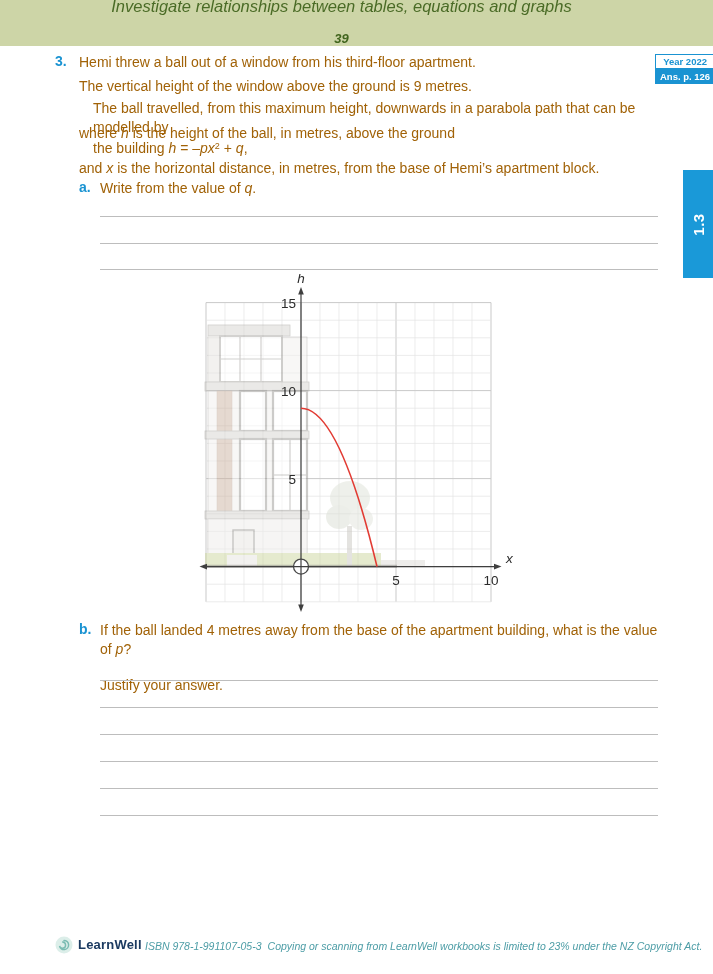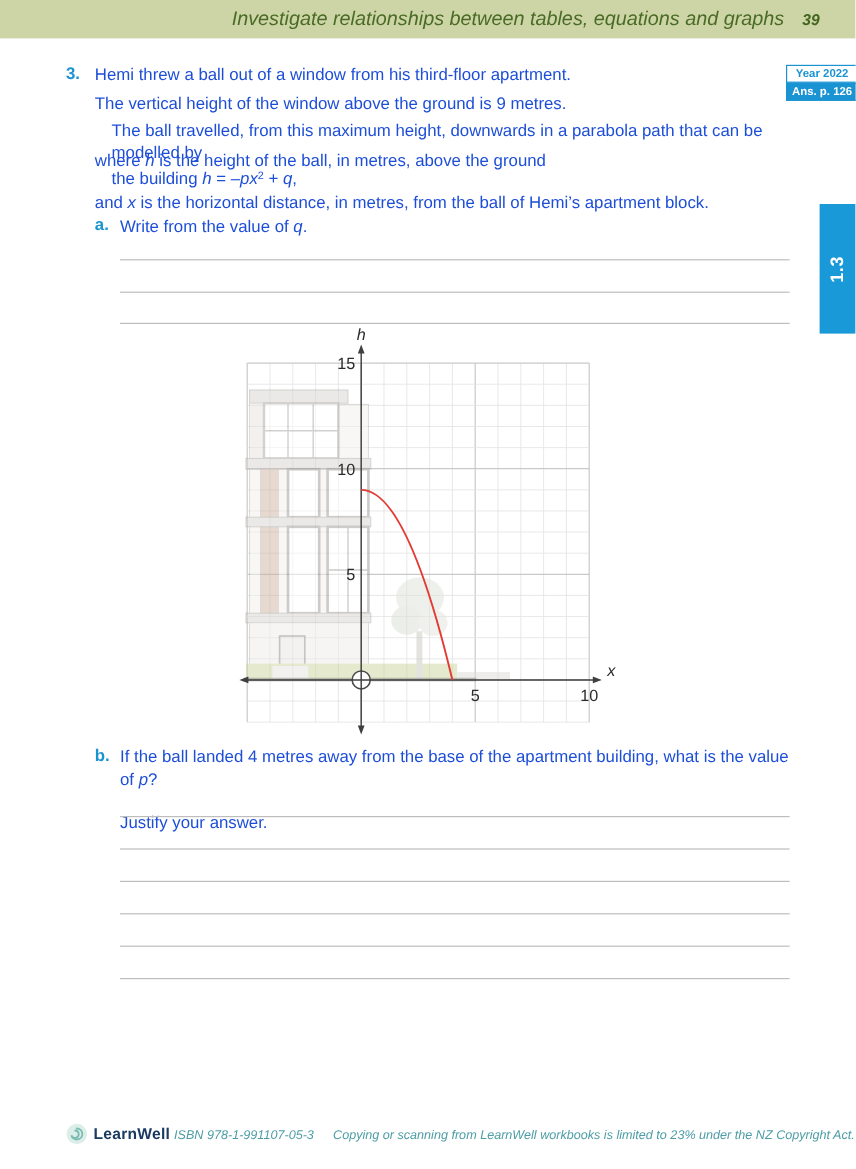--- a/index.html
+++ b/index.html
@@ -2,29 +2,29 @@
 <html><head>
 <meta charset="utf-8">
 <style>
   html,body{margin:0;padding:0;}
   body{
     width:713px;height:974px;position:relative;background:#ffffff;
     font-family:"Liberation Sans",sans-serif;color:#1f1f1f;overflow:hidden;
   }
   
   .header{
-    position:absolute;top:0;left:0;width:713px;height:32px;background:#cdd5a7;
+    position:absolute;top:0;left:0;width:713px;height:46px;background:#cdd5a7;
     display:flex;align-items:center;justify-content:flex-end;box-sizing:border-box;
-    padding-right:30px;gap:15px;
+    padding-right:30px;gap:15px;flex-direction:column;
   }
   .header .title{font-style:italic;color:#4a6b26;font-size:16.5px;}
   .header .pagenum{font-style:italic;font-weight:bold;color:#41651d;font-size:13px;}
 
   .abs{position:absolute;}
-  .body-text{font-size:14px;line-height:19px;color:#1d4ed8;}
+  .body-text{font-size:14px;line-height:19px;color:#a16207;}
   .qnum{color:#1a93d2;font-weight:bold;font-size:14px;}
   .ital{font-style:italic;}
   .sup{font-size:9px;vertical-align:4px;}
 
   
   .badge{position:absolute;left:655px;top:54px;display:flex;flex-direction:column;align-items:stretch;}
   .badge .chip{font-size:9.5px;font-weight:bold;padding:1px 4px;text-align:center;white-space:nowrap;}
   .badge .chip.year{background:#ffffff;border:1px solid #1a93d2;color:#1a93d2;}
   .badge .chip.ans{background:#1a93d2;border:1px solid #1a93d2;color:#ffffff;}
 
@@ -43,21 +43,21 @@
 
   
   .graph{position:absolute;left:195px;top:270px;width:320px;height:350px;}
   .graph svg{display:block;}
 
   
   .footer{position:absolute;left:0;top:932px;width:630px;height:30px;}
   .footer .logo{position:absolute;left:55px;top:4px;}
   .footer .brand{position:absolute;left:78px;top:5px;font-size:13px;font-weight:bold;color:#1b3a60;letter-spacing:.2px;}
   .footer .legal{position:absolute;left:145px;top:8px;font-size:10.5px;font-style:italic;color:#4d9da6;white-space:nowrap;}
-  .footer .legal .isbn{margin-right:16px;}
+  .footer .legal .isbn{margin-right:6px;}
 </style>
 </head>
 <body>
 
 <div class="header">
   <span class="title">Investigate relationships between tables, equations and graphs</span>
   <span class="pagenum">39</span>
 </div>
 
 <div class="badge">
@@ -72,21 +72,21 @@
 <span class="abs qnum" style="left:55px;top:53px;">3.</span>
 <span class="abs body-text" style="left:79px;top:53px;">Hemi threw a ball out of a window from his third-floor apartment.</span>
 <span class="abs body-text" style="left:79px;top:77px;">The vertical height of the window above the ground is 9 metres.</span>
 
 <div class="abs body-text" style="left:93px;top:99px;width:585px;">
   <span>The ball travelled, from this maximum height, downwards in a parabola path that can be modelled by</span><br>
   <span><span>the building </span><span class="ital">h</span><span> = –</span><span class="ital">px</span><span class="sup">2</span><span> + </span><span class="ital">q</span><span>,</span></span>
 </div>
 
 <div class="abs body-text" style="left:79px;top:124px;"><span>where </span><span class="ital">h</span><span> is the height of the ball, in metres, above the ground</span></div>
-<div class="abs body-text" style="left:79px;top:158.5px;"><span>and </span><span class="ital">x</span><span> is the horizontal distance, in metres, from the ball of Hemi’s apartment block.</span></div>
+<div class="abs body-text" style="left:79px;top:158.5px;"><span>and </span><span class="ital">x</span><span> is the horizontal distance, in metres, from the base of Hemi’s apartment block.</span></div>
 
 <span class="abs qnum" style="left:79px;top:179px;">a.</span>
 <div class="abs body-text" style="left:100px;top:179px;"><span>Write from the value of </span><span class="ital">q</span><span>.</span></div>
 <div class="lines lines-a" style="top:190.5px;">
     <div class="line"></div>
     <div class="line"></div>
     <div class="line"></div>
   </div>
 
 <div class="graph">

